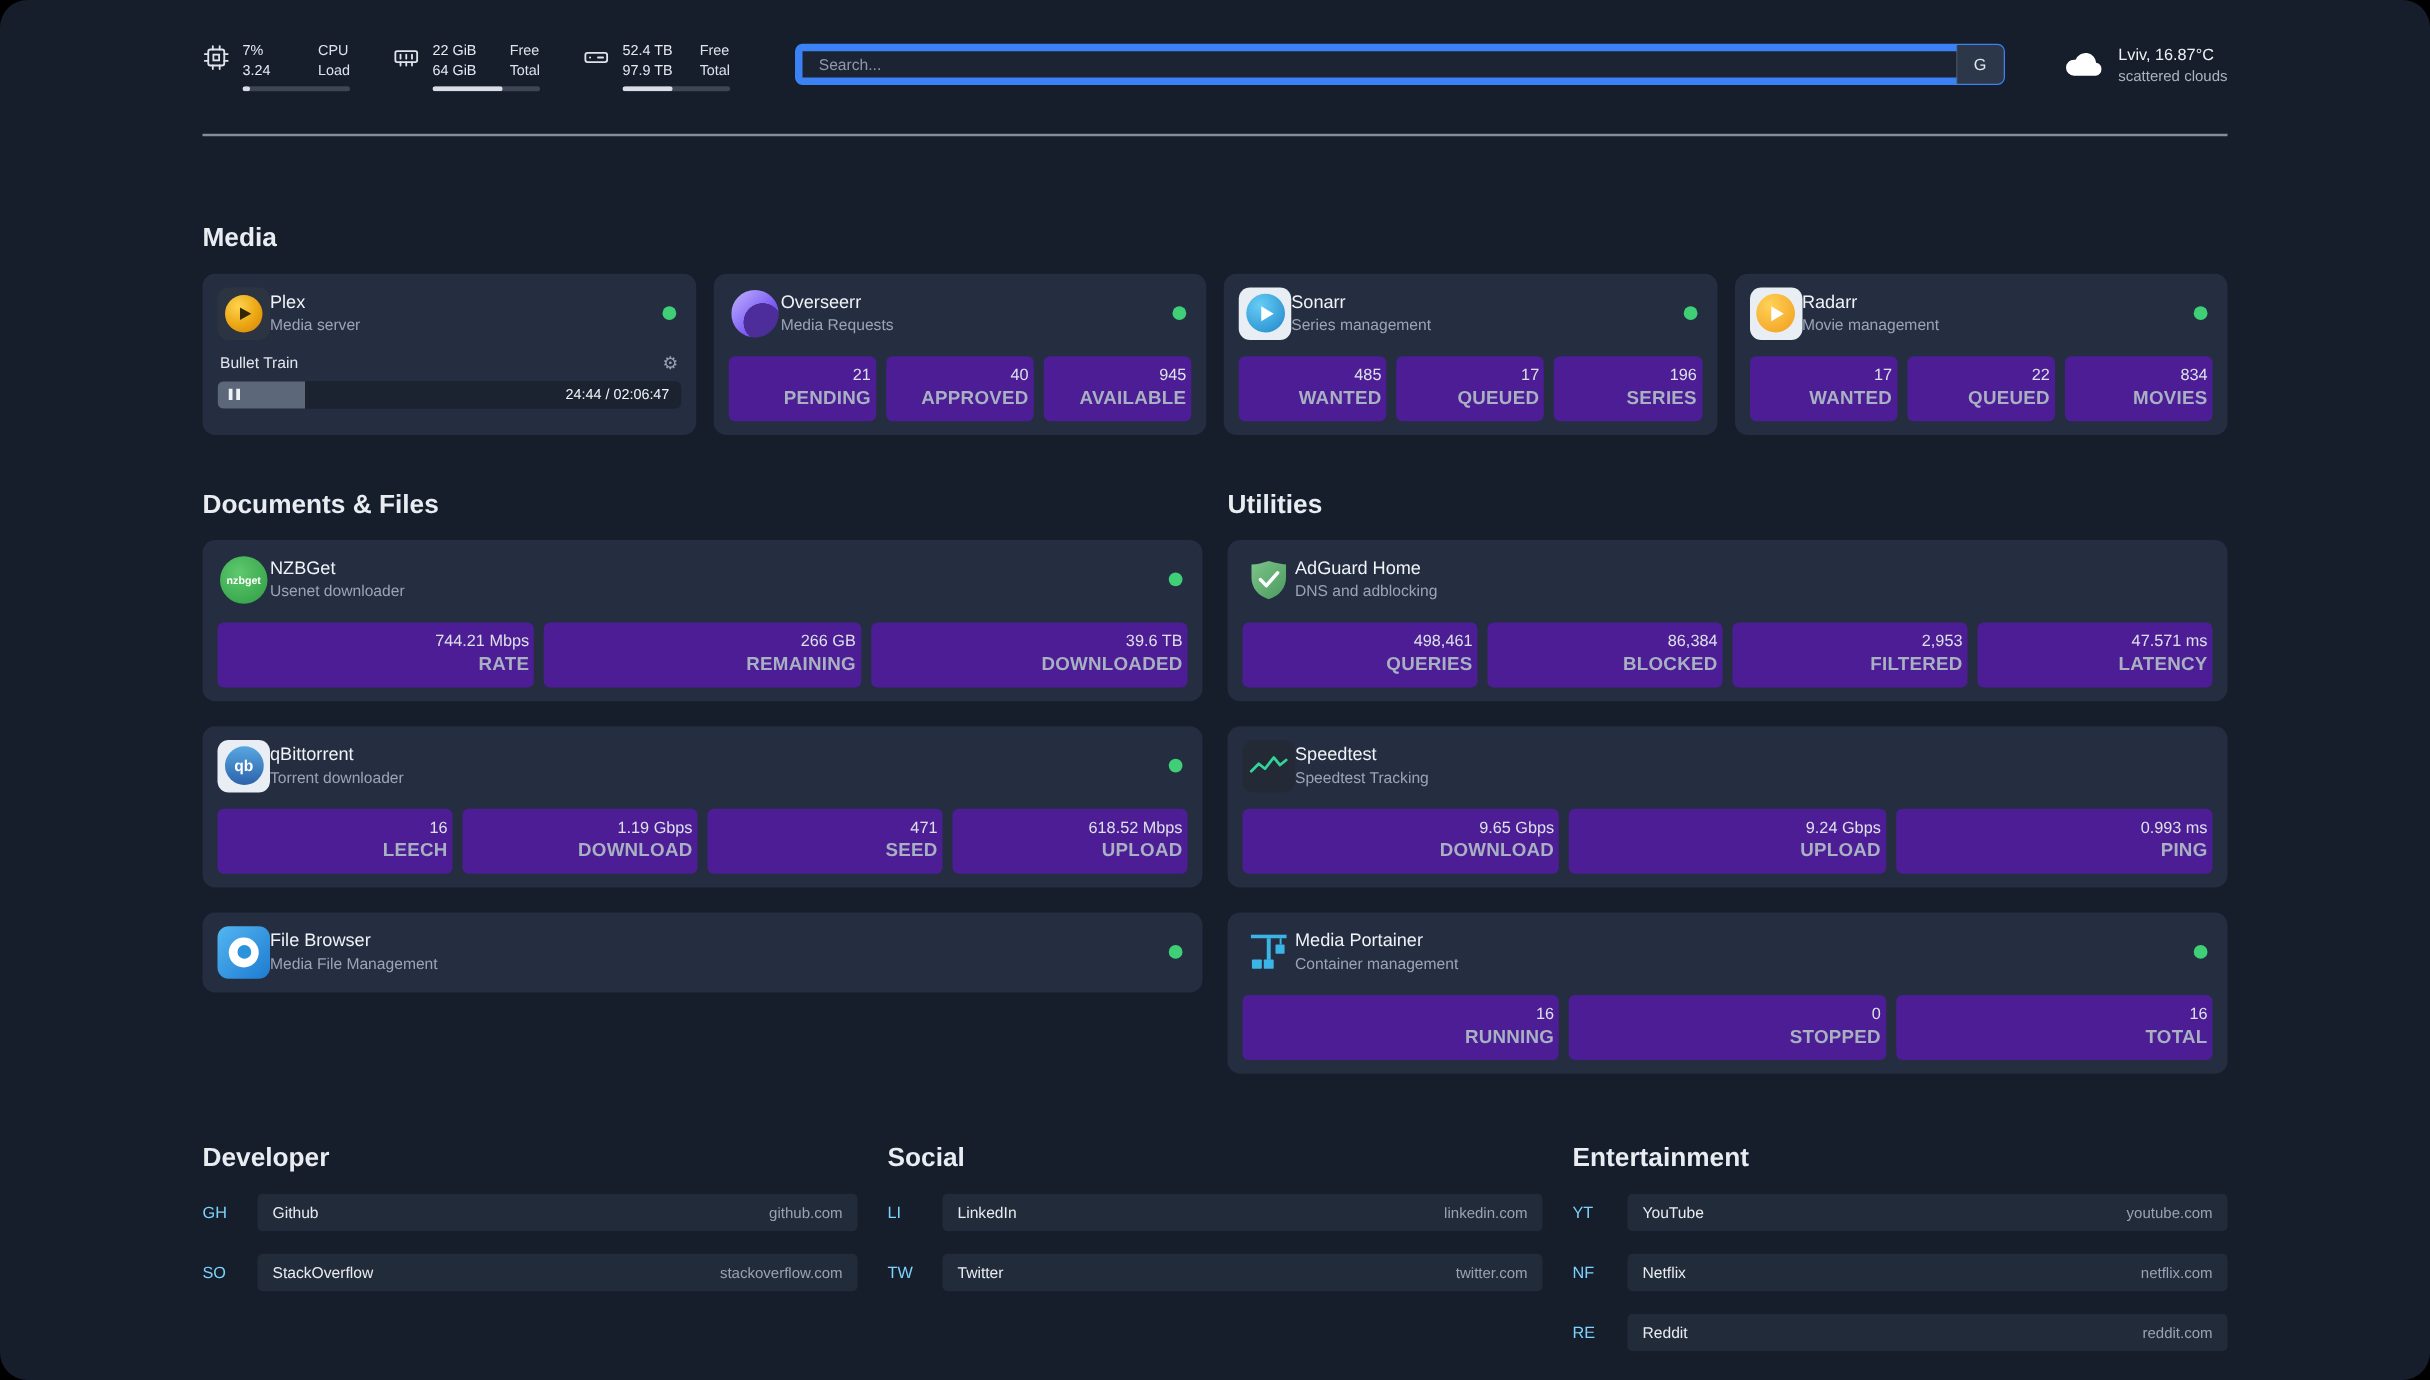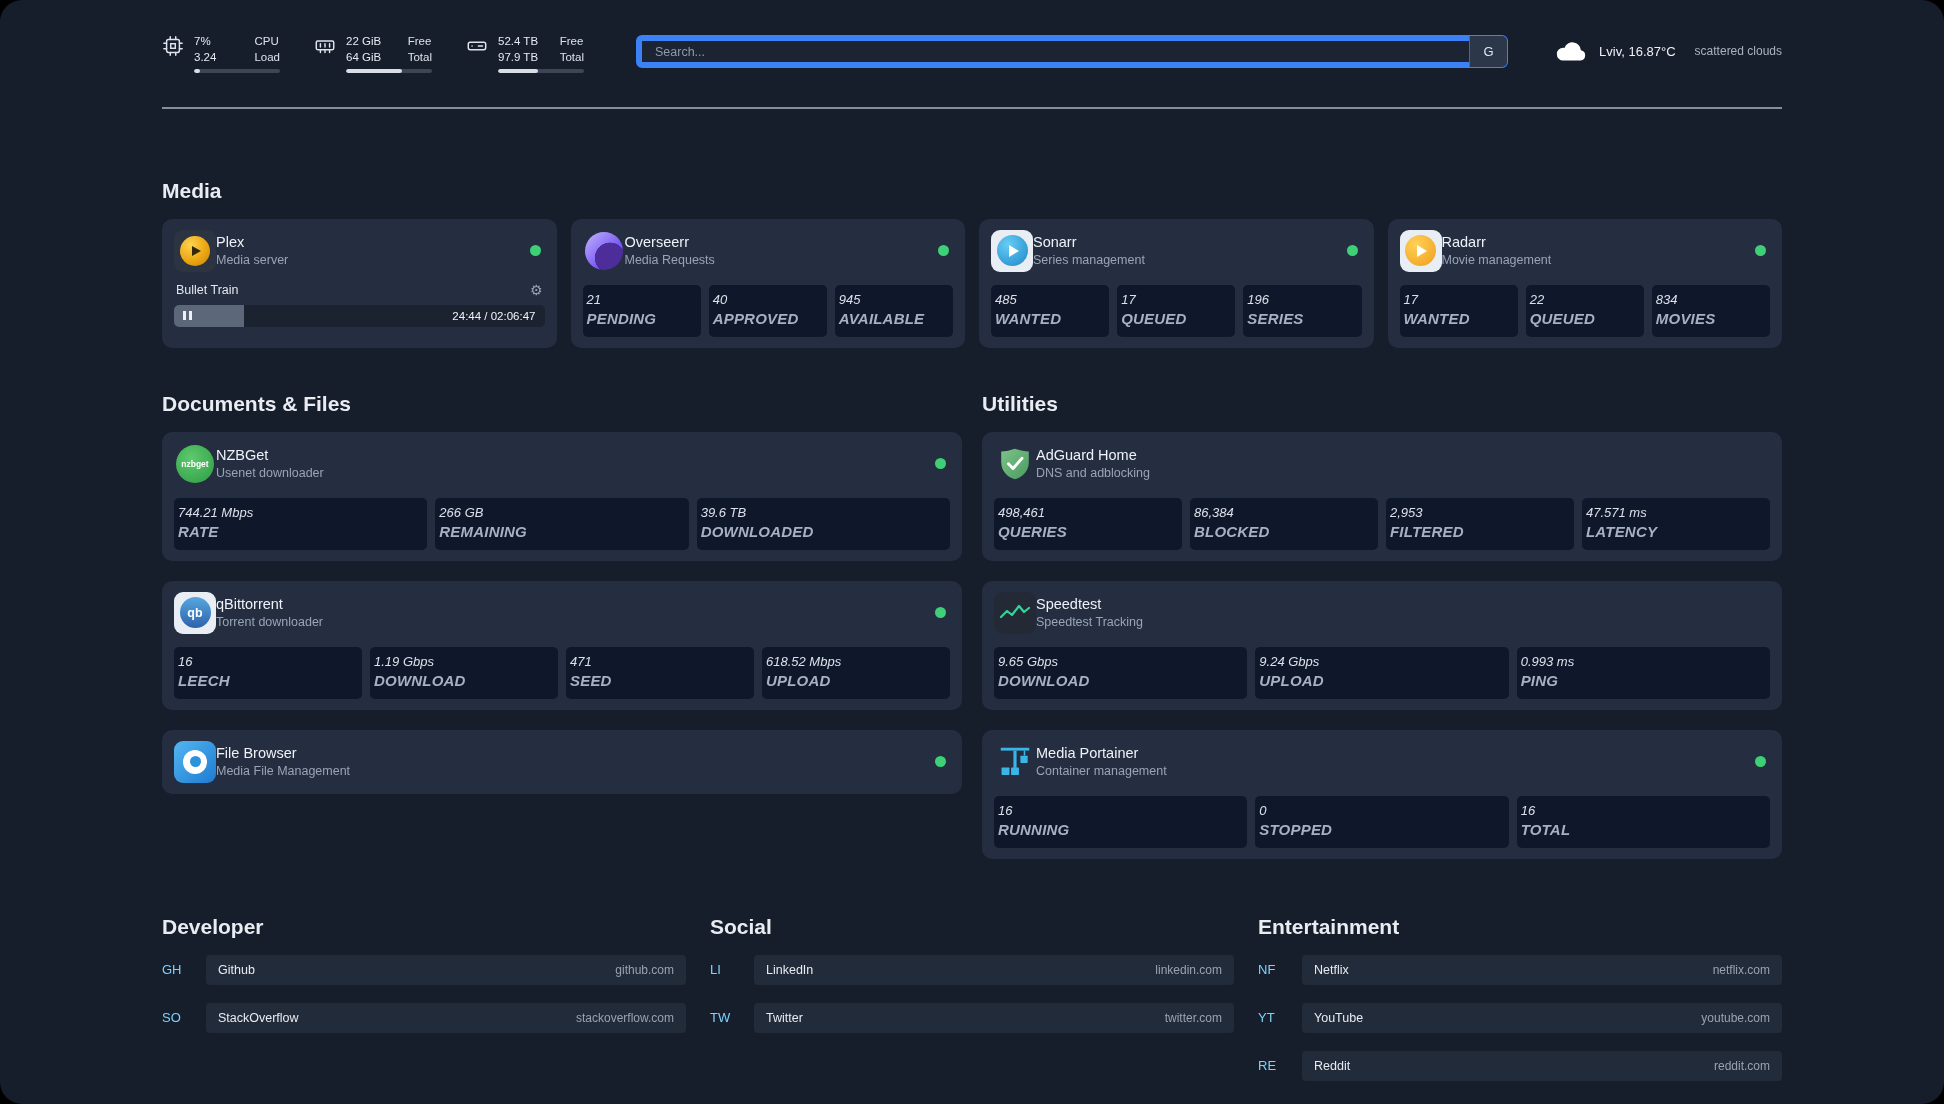--- a/index.html
+++ b/index.html
@@ -18,41 +18,41 @@
   .res-bar{height:3.5px;background:#3e4656;border-radius:2px;margin-top:4px;overflow:hidden;}
   .res-fill{height:100%;background:#d9dee6;border-radius:2px;width:50%;}
 
   .search-wrap{flex:1;position:relative;margin:1px 20px 0 26px;}
   input.search{width:100%;height:33px;box-sizing:border-box;background:#1c2433;border:6px solid #3b82f6;border-radius:6px;color:#e8ecf2;padding:0 50px 0 13px;font-size:12.5px;font-family:inherit;outline:none;}
   input.search::placeholder{color:#8f99ac;}
   .search-btn{position:absolute;right:1px;top:1px;bottom:1px;width:37px;background:#2d374a;border-left:1px solid #5b6576;border-radius:0 5px 5px 0;display:flex;align-items:center;justify-content:center;font-size:13px;color:#e2e7ef;cursor:pointer;}
 
   .weather{display:flex;align-items:center;gap:11px;flex:none;margin-top:1px;}
   .weather-icon{color:#fff;display:flex;}
-  .weather-text{display:flex;line-height:1.4;gap:19px;}
+  .weather-text{display:flex;flex-direction:column;line-height:1.4;}
   .weather-loc{font-size:13px;color:#eef1f6;}
   .weather-cond{font-size:12px;color:#aab3c2;}
 
   .divider{border:none;border-top:2px solid #c3cad6;opacity:.65;margin:34px 0 0;}
 
   
   .section-title{font-size:21px;font-weight:600;color:#e9ecf1;margin:0 0 16px;}
   .media-section{margin-top:70px;}
   .card-row{display:grid;grid-template-columns:repeat(4,1fr);gap:14px;}
   .card{background:#242e40;border-radius:10px;padding:11px 12px;box-sizing:border-box;cursor:pointer;}
   .card-header{display:flex;align-items:center;}
   .app-icon{width:42px;height:42px;border-radius:9px;display:flex;align-items:center;justify-content:center;flex:none;}
   .app-icon.trans{background:transparent;}
   .app-text{flex:1;display:flex;flex-direction:column;gap:4px;}
   .app-name{font-size:14.5px;font-weight:500;color:#eff2f6;line-height:1;}
   .app-sub{font-size:12.5px;color:#9aa4b6;line-height:1;}
   .status-dot{width:11px;height:11px;border-radius:50%;background:#3ecf77;margin-right:4px;flex:none;align-self:center;}
 
   .stats{display:flex;gap:8px;margin-top:13px;}
-  .stat{flex:1;background:#0f172a;border-radius:5px;text-align:left;padding:6px 4px 8px;font-style:italic;}
+  .stat{flex:1;background:#4c1d95;border-radius:5px;text-align:right;padding:6px 4px 8px;}
   .stat-value{display:block;font-size:13px;color:#dce0e8;line-height:1.35;}
   .stat-label{display:block;font-size:15px;font-weight:700;color:#a8b1c2;line-height:1.3;margin-top:1px;letter-spacing:.2px;}
 
   
   .plex-now{display:flex;justify-content:space-between;align-items:center;margin-top:11px;padding:0 2px;font-size:12.5px;color:#e2e6ed;}
   .gear-icon{color:#98a2b4;font-size:14px;cursor:pointer;line-height:1;}
   .plex-bar{position:relative;margin-top:8px;height:22px;background:#1b2230;border-radius:5px;overflow:hidden;display:flex;align-items:center;}
   .plex-fill{position:absolute;left:0;top:0;bottom:0;background:#5c6779;width:19%;}
   .pause-btn{position:relative;z-index:2;margin-left:9px;display:flex;gap:2.5px;cursor:pointer;}
   .pause-btn i{display:block;width:3px;height:9px;background:#eef1f6;}
@@ -537,31 +537,31 @@
           <div class="bm-pill">
             <span class="bm-name">Twitter</span>
             <span class="bm-url">twitter.com</span>
           </div>
         </div>
       </section>
 
       <section>
         <h2 class="section-title">Entertainment</h2>
         <div class="bookmark">
+          <span class="bm-abbr">YT</span>
+          <div class="bm-pill">
+            <span class="bm-name">YouTube</span>
+            <span class="bm-url">youtube.com</span>
+          </div>
+        </div>
+        <div class="bookmark">
           <span class="bm-abbr">NF</span>
           <div class="bm-pill">
             <span class="bm-name">Netflix</span>
             <span class="bm-url">netflix.com</span>
-          </div>
-        </div>
-        <div class="bookmark">
-          <span class="bm-abbr">YT</span>
-          <div class="bm-pill">
-            <span class="bm-name">YouTube</span>
-            <span class="bm-url">youtube.com</span>
           </div>
         </div>
         <div class="bookmark">
           <span class="bm-abbr">RE</span>
           <div class="bm-pill">
             <span class="bm-name">Reddit</span>
             <span class="bm-url">reddit.com</span>
           </div>
         </div>
       </section>

